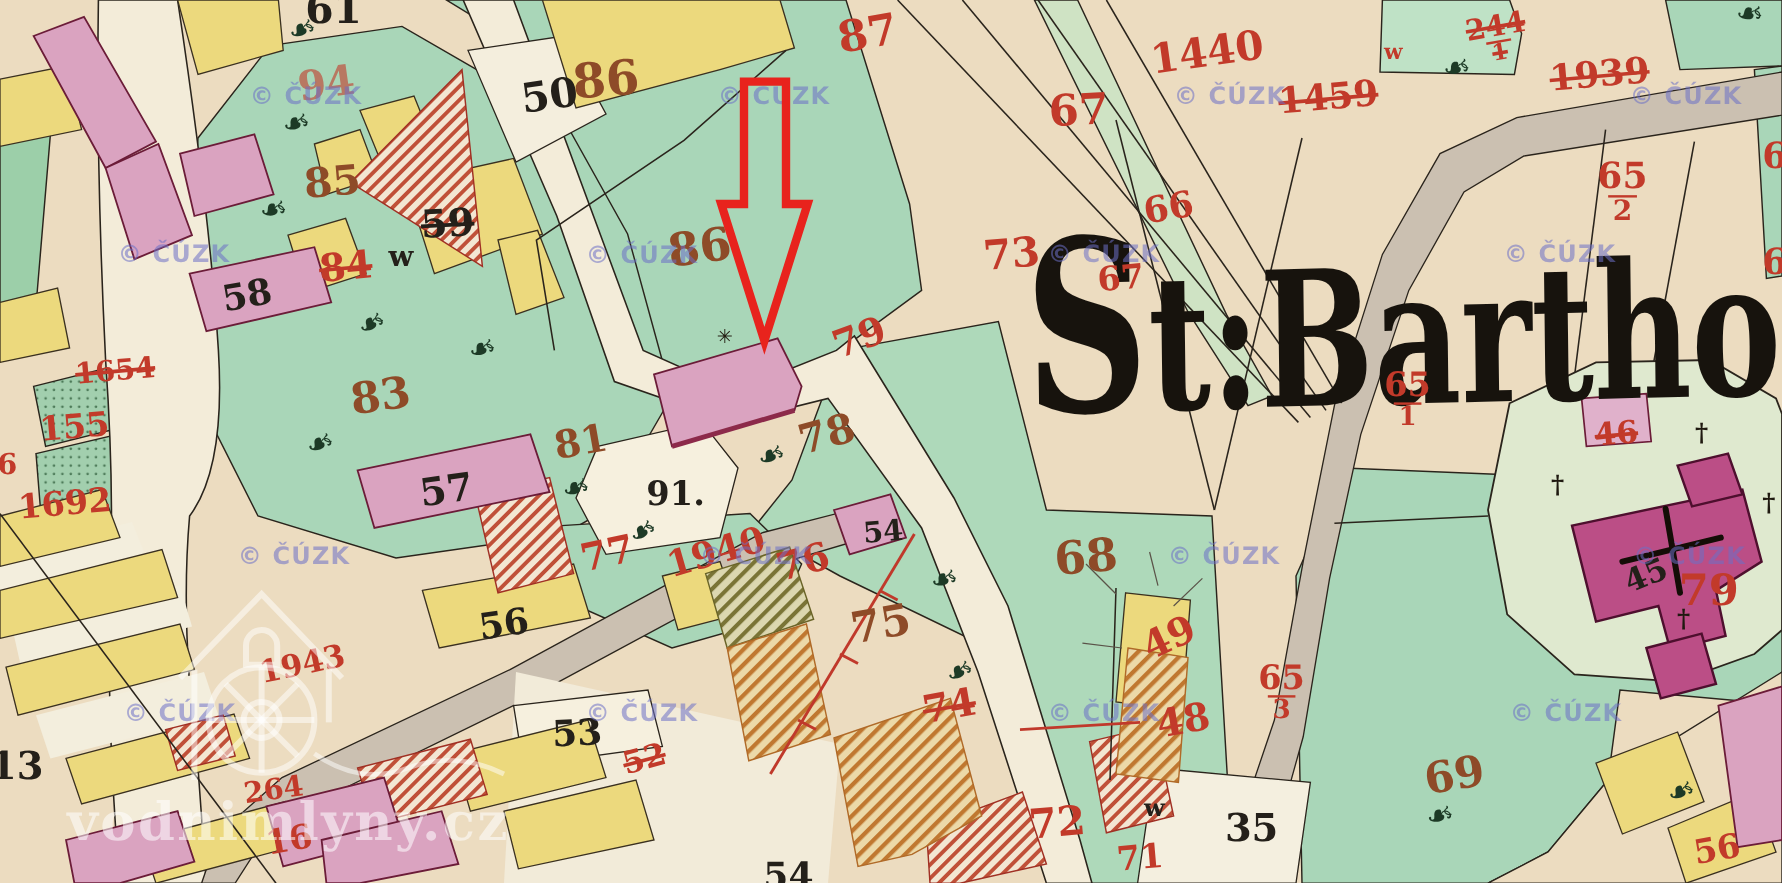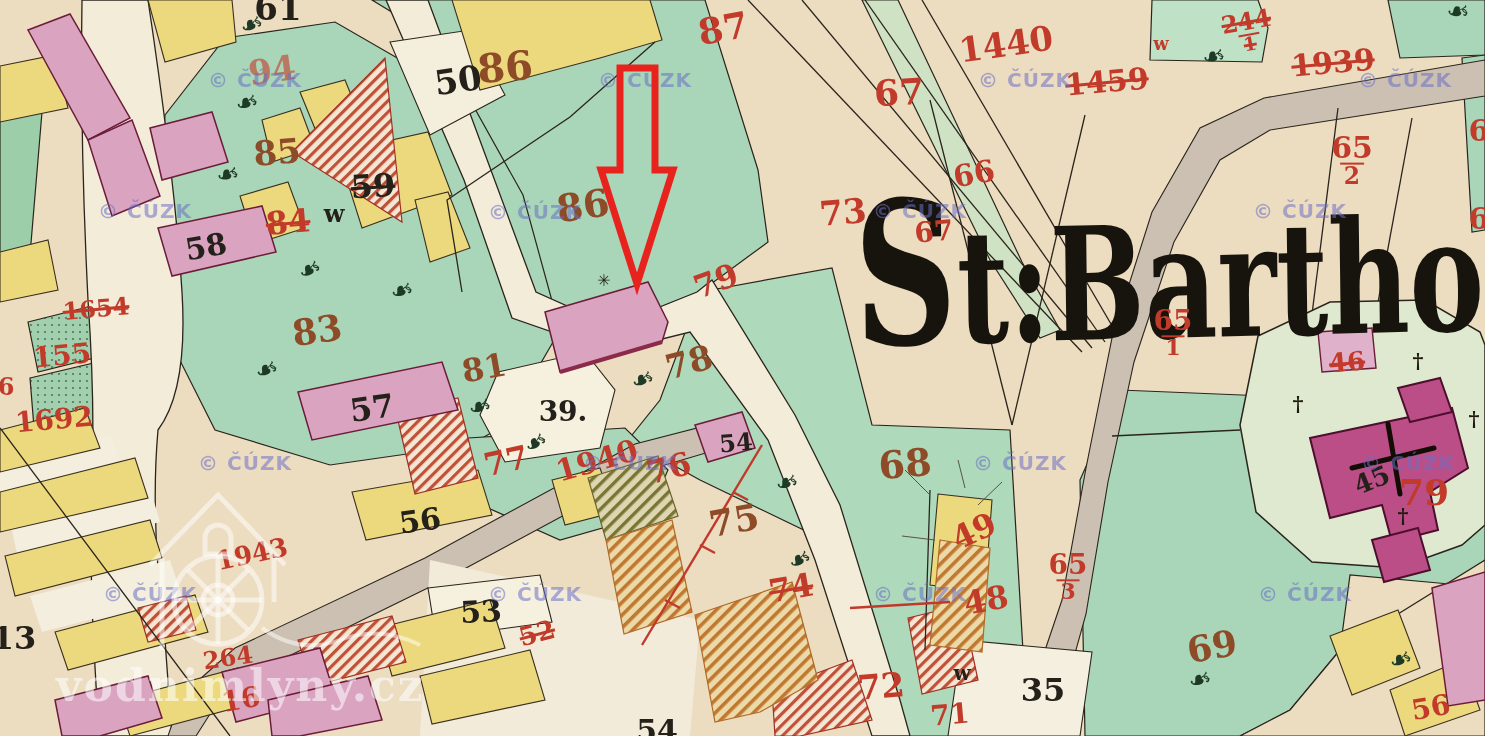--- a/index.html
+++ b/index.html
@@ -195,21 +195,21 @@
       <span class="plabel c-black" style="left: 458px; top: 80px; font-size: 34px; transform: translate(-50%, -50%) rotate(-8deg);">50</span>
       <span class="plabel c-red fade" style="left: 272px; top: 70px; font-size: 34px; transform: translate(-50%, -50%) rotate(-8deg);">94</span>
       <span class="plabel c-brown" style="left: 277px; top: 152px; font-size: 34px; transform: translate(-50%, -50%) rotate(-5deg);">85</span>
       <span class="plabel c-black struck" style="left: 373px; top: 186px; font-size: 32px; transform: translate(-50%, -50%) rotate(-3deg);">59</span>
       <span class="plabel c-red struck" style="left: 288px; top: 222px; font-size: 32px; transform: translate(-50%, -50%) rotate(-5deg);">84</span>
       <span class="plabel c-black" style="left: 334px; top: 214px; font-size: 24px; transform: translate(-50%, -50%) rotate(0deg);">w</span>
       <span class="plabel c-black" style="left: 206px; top: 247px; font-size: 30px; transform: translate(-50%, -50%) rotate(-10deg);">58</span>
       <span class="plabel c-brown" style="left: 317px; top: 330px; font-size: 36px; transform: translate(-50%, -50%) rotate(-8deg);">83</span>
       <span class="plabel c-brown" style="left: 484px; top: 368px; font-size: 32px; transform: translate(-50%, -50%) rotate(-10deg);">81</span>
       <span class="plabel c-black" style="left: 372px; top: 408px; font-size: 32px; transform: translate(-50%, -50%) rotate(-8deg);">57</span>
-      <span class="plabel c-black" style="left: 563px; top: 412px; font-size: 28px; transform: translate(-50%, -50%) rotate(0deg);">39.</span>
+      <span class="plabel c-black" style="left: 563px; top: 412px; font-size: 28px; transform: translate(-50%, -50%) rotate(0deg);">91.</span>
       <span class="plabel c-black" style="left: 736px; top: 443px; font-size: 24px; transform: translate(-50%, -50%) rotate(-5deg);">54</span>
       <span class="plabel c-brown" style="left: 505px; top: 67px; font-size: 40px; transform: translate(-50%, -50%) rotate(-5deg);">86</span>
       <span class="plabel c-brown" style="left: 583px; top: 206px; font-size: 38px; transform: translate(-50%, -50%) rotate(-8deg);">86</span>
       <span class="plabel c-red" style="left: 723px; top: 28px; font-size: 36px; transform: translate(-50%, -50%) rotate(-10deg);">87</span>
       <span class="plabel c-red" style="left: 716px; top: 281px; font-size: 32px; transform: translate(-50%, -50%) rotate(-20deg);">79</span>
       <span class="plabel c-brown" style="left: 689px; top: 362px; font-size: 34px; transform: translate(-50%, -50%) rotate(-15deg);">78</span>
       <span class="plabel c-brown" style="left: 734px; top: 520px; font-size: 36px; transform: translate(-50%, -50%) rotate(-10deg);">75</span>
       <span class="plabel c-red" style="left: 669px; top: 468px; font-size: 32px; transform: translate(-50%, -50%) rotate(-15deg);">76</span>
       <span class="plabel c-red" style="left: 506px; top: 461px; font-size: 32px; transform: translate(-50%, -50%) rotate(-12deg);">77</span>
       <span class="plabel c-red struck" style="left: 791px; top: 588px; font-size: 32px; transform: translate(-50%, -50%) rotate(-10deg);">74</span>

